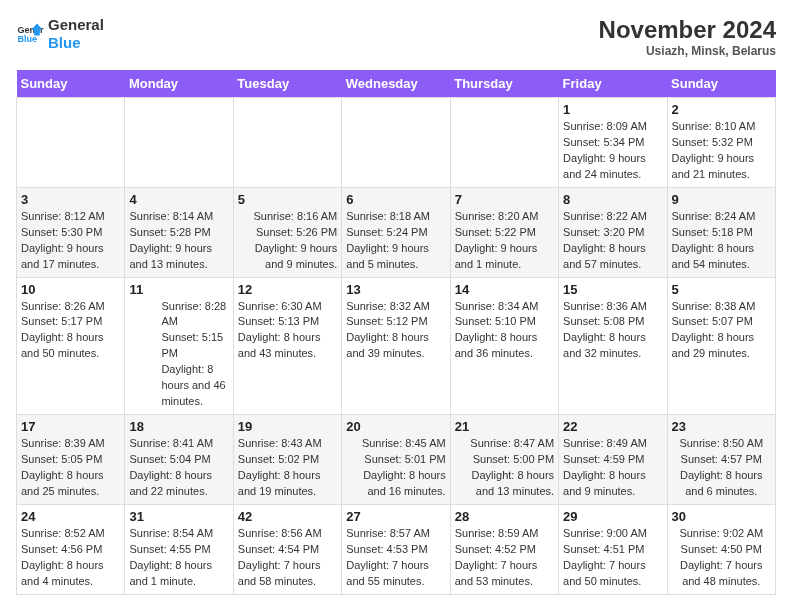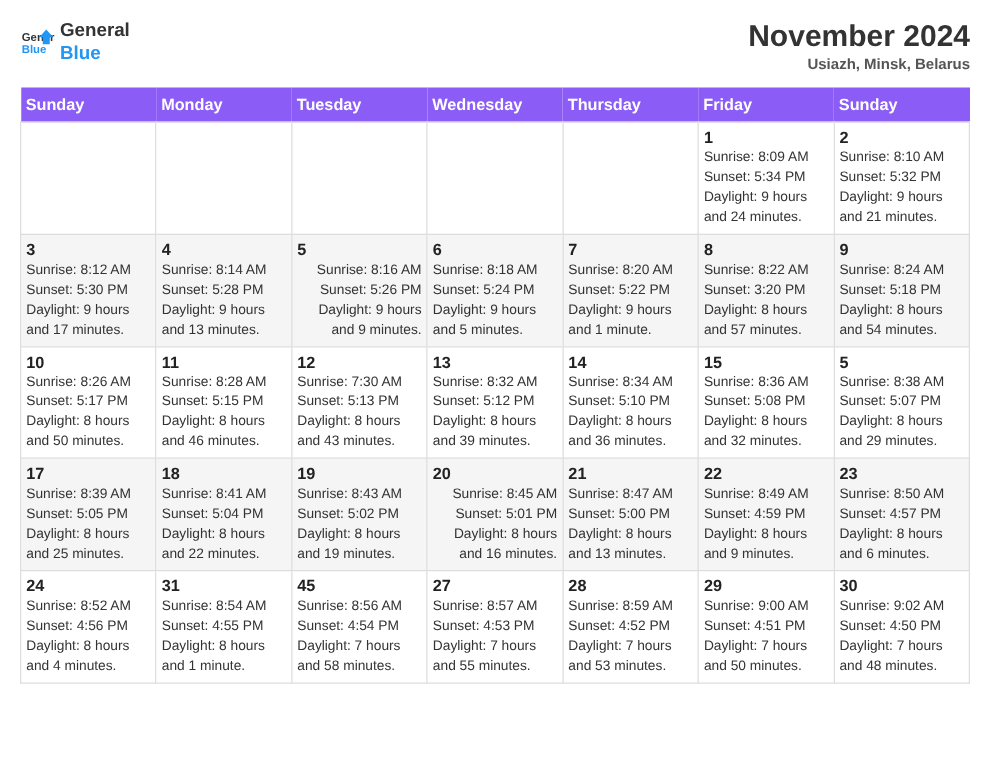--- a/index.html
+++ b/index.html
@@ -178,27 +178,27 @@
       </tr>
       <tr>
         <td>
           <span class="day-num">10</span>
           <div class="day-info" style="white-space: pre-line;">Sunrise: 8:26 AM
 Sunset: 5:17 PM
 Daylight: 8 hours and 50 minutes.</div>
         </td>
         <td>
           <span class="day-num">11</span>
-          <div class="day-info" style="white-space: pre-line;">Sunrise: 8:28 AM
+          <div class="day-info" style="white-space: pre-line; margin-left: 32px;">Sunrise: 8:28 AM
 Sunset: 5:15 PM
 Daylight: 8 hours and 46 minutes.</div>
         </td>
         <td>
           <span class="day-num">12</span>
-          <div class="day-info" style="white-space: pre-line;">Sunrise: 7:30 AM
+          <div class="day-info" style="white-space: pre-line;">Sunrise: 6:30 AM
 Sunset: 5:13 PM
 Daylight: 8 hours and 43 minutes.</div>
         </td>
         <td>
           <span class="day-num">13</span>
           <div class="day-info" style="white-space: pre-line;">Sunrise: 8:32 AM
 Sunset: 5:12 PM
 Daylight: 8 hours and 39 minutes.</div>
         </td>
         <td>
@@ -240,52 +240,52 @@
 Daylight: 8 hours and 19 minutes.</div>
         </td>
         <td>
           <span class="day-num">20</span>
           <div class="day-info" style="white-space: pre-line; text-align: right;">Sunrise: 8:45 AM
 Sunset: 5:01 PM
 Daylight: 8 hours and 16 minutes.</div>
         </td>
         <td>
           <span class="day-num">21</span>
-          <div class="day-info" style="white-space: pre-line;">Sunrise: 8:47 AM
+          <div class="day-info" style="white-space: pre-line; text-align: right;">Sunrise: 8:47 AM
 Sunset: 5:00 PM
 Daylight: 8 hours and 13 minutes.</div>
         </td>
         <td>
           <span class="day-num">22</span>
           <div class="day-info" style="white-space: pre-line;">Sunrise: 8:49 AM
 Sunset: 4:59 PM
 Daylight: 8 hours and 9 minutes.</div>
         </td>
         <td>
           <span class="day-num">23</span>
-          <div class="day-info" style="white-space: pre-line;">Sunrise: 8:50 AM
+          <div class="day-info" style="white-space: pre-line; text-align: center;">Sunrise: 8:50 AM
 Sunset: 4:57 PM
 Daylight: 8 hours and 6 minutes.</div>
         </td>
       </tr>
       <tr>
         <td>
           <span class="day-num">24</span>
           <div class="day-info" style="white-space: pre-line;">Sunrise: 8:52 AM
 Sunset: 4:56 PM
 Daylight: 8 hours and 4 minutes.</div>
         </td>
         <td>
           <span class="day-num">31</span>
           <div class="day-info" style="white-space: pre-line;">Sunrise: 8:54 AM
 Sunset: 4:55 PM
 Daylight: 8 hours and 1 minute.</div>
         </td>
         <td>
-          <span class="day-num">45</span>
+          <span class="day-num">42</span>
           <div class="day-info" style="white-space: pre-line;">Sunrise: 8:56 AM
 Sunset: 4:54 PM
 Daylight: 7 hours and 58 minutes.</div>
         </td>
         <td>
           <span class="day-num">27</span>
           <div class="day-info" style="white-space: pre-line;">Sunrise: 8:57 AM
 Sunset: 4:53 PM
 Daylight: 7 hours and 55 minutes.</div>
         </td>
@@ -296,19 +296,19 @@
 Daylight: 7 hours and 53 minutes.</div>
         </td>
         <td>
           <span class="day-num">29</span>
           <div class="day-info" style="white-space: pre-line;">Sunrise: 9:00 AM
 Sunset: 4:51 PM
 Daylight: 7 hours and 50 minutes.</div>
         </td>
         <td>
           <span class="day-num">30</span>
-          <div class="day-info" style="white-space: pre-line;">Sunrise: 9:02 AM
+          <div class="day-info" style="white-space: pre-line; text-align: center;">Sunrise: 9:02 AM
 Sunset: 4:50 PM
 Daylight: 7 hours and 48 minutes.</div>
         </td>
       </tr>
     </tbody>
 </table>
 
 </body></html>

